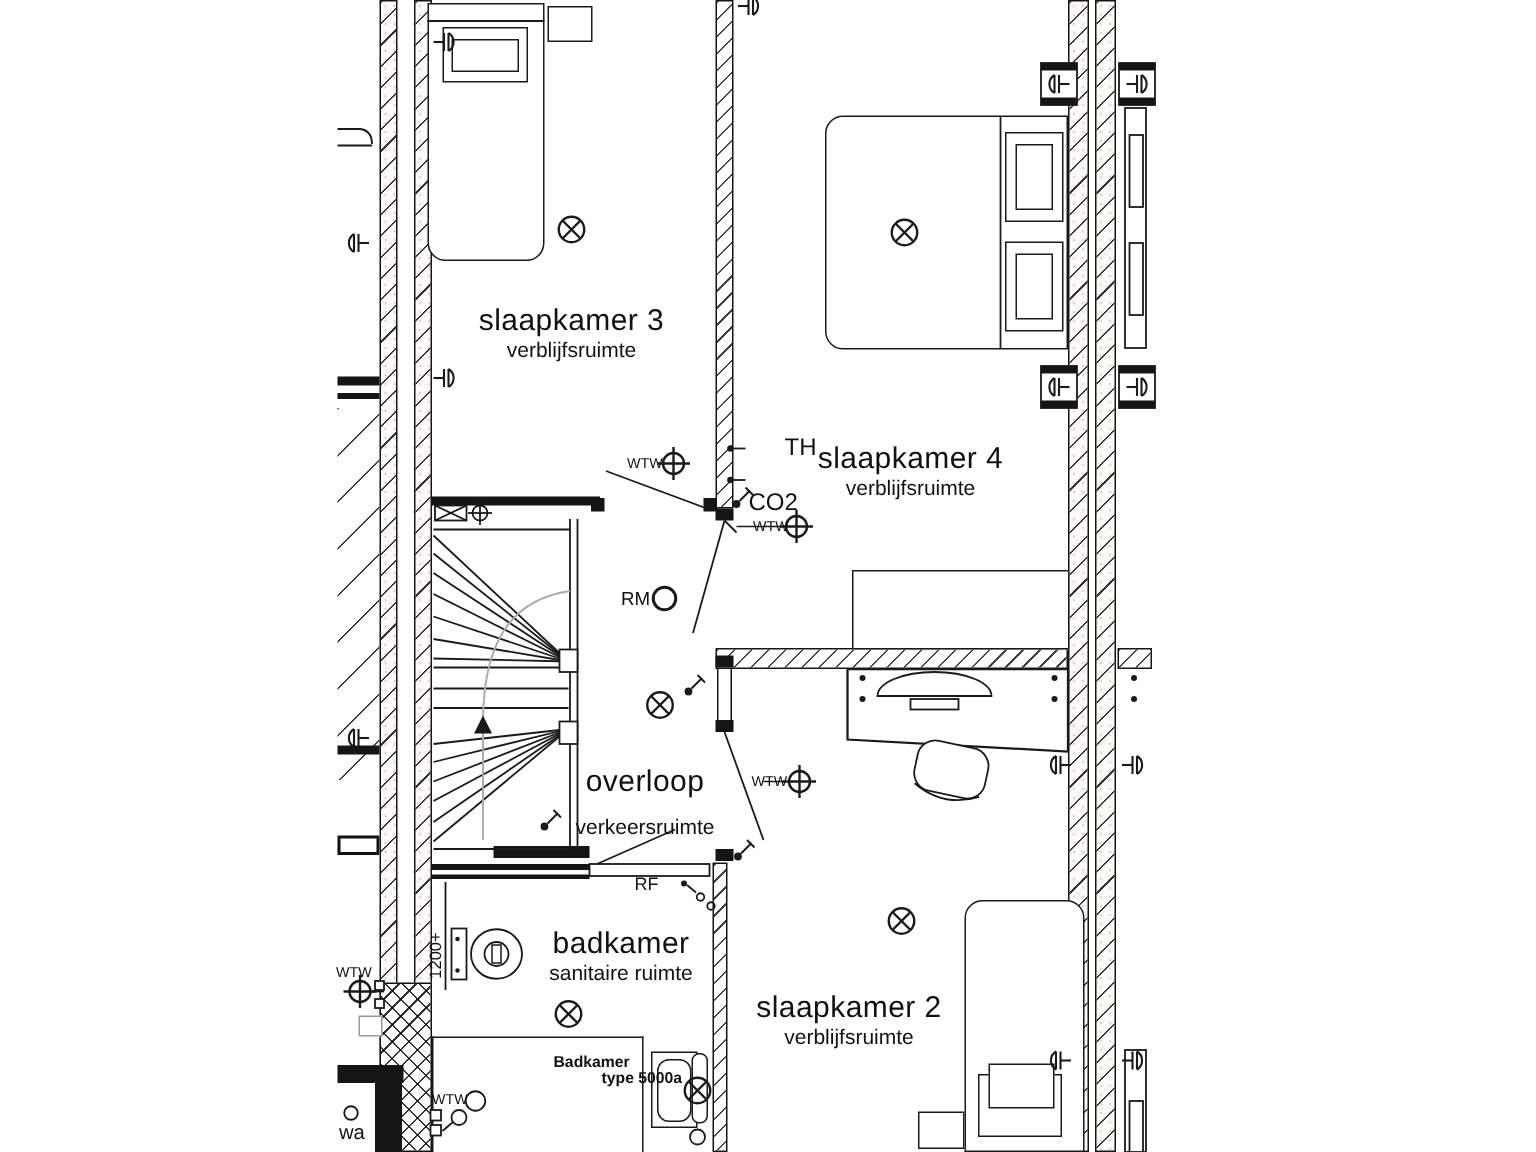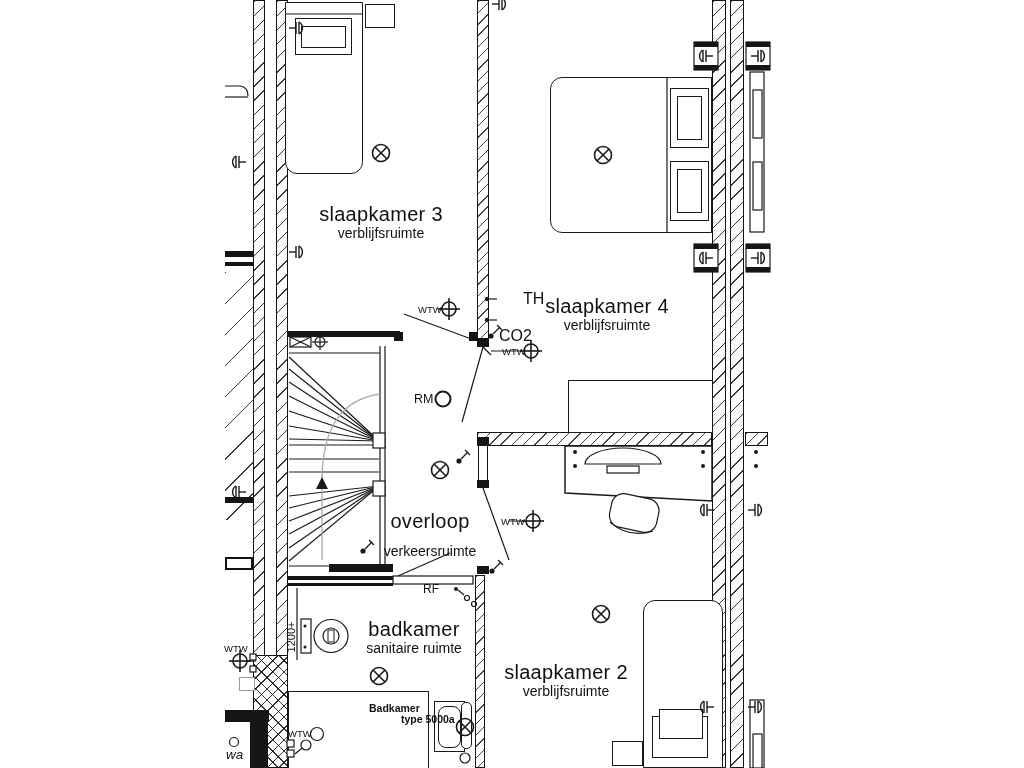--- a/index.html
+++ b/index.html
@@ -26,21 +26,21 @@
   .graybox{border:1.3px solid #9a9a9a;background:#fff;z-index:4;}
   .winbox{border:2px solid #111;background:#fff;z-index:3;}
   svg.overlay{position:absolute;left:0;top:0;z-index:5;}
   .lbl{position:absolute;z-index:6;text-align:center;white-space:nowrap;color:#111;}
   .room-name{font-size:20px;line-height:1;letter-spacing:.3px;text-align:center;}
   .room-sub{font-size:14px;line-height:1;}
   .lbl-sensor{font-size:16px;line-height:1;text-align:left;}
   .lbl-tiny{font-size:9.5px;line-height:1;text-align:left;}
   .lbl-rm{font-size:12.5px;line-height:1;text-align:left;}
   .lbl-rf{font-size:12px;line-height:1;text-align:right;}
-  .lbl-wa{font-size:13.5px;line-height:1;text-align:left;font-style:italic;}
+  .lbl-wa{font-size:13.5px;line-height:1;text-align:left;}
   .lbl-type{font-size:10.5px;font-weight:bold;line-height:1.05;text-align:left;}
   .rot90{transform:rotate(-90deg);font-size:11px;}
 </style>
 </head>
 <body>
 
 <div id="plan">
 
   <div class="abs wall-h" style="left:253px;top:0;width:12px;height:768px;"></div>
   <div class="abs wall-h" style="left:276px;top:0;width:12px;height:768px;"></div>

